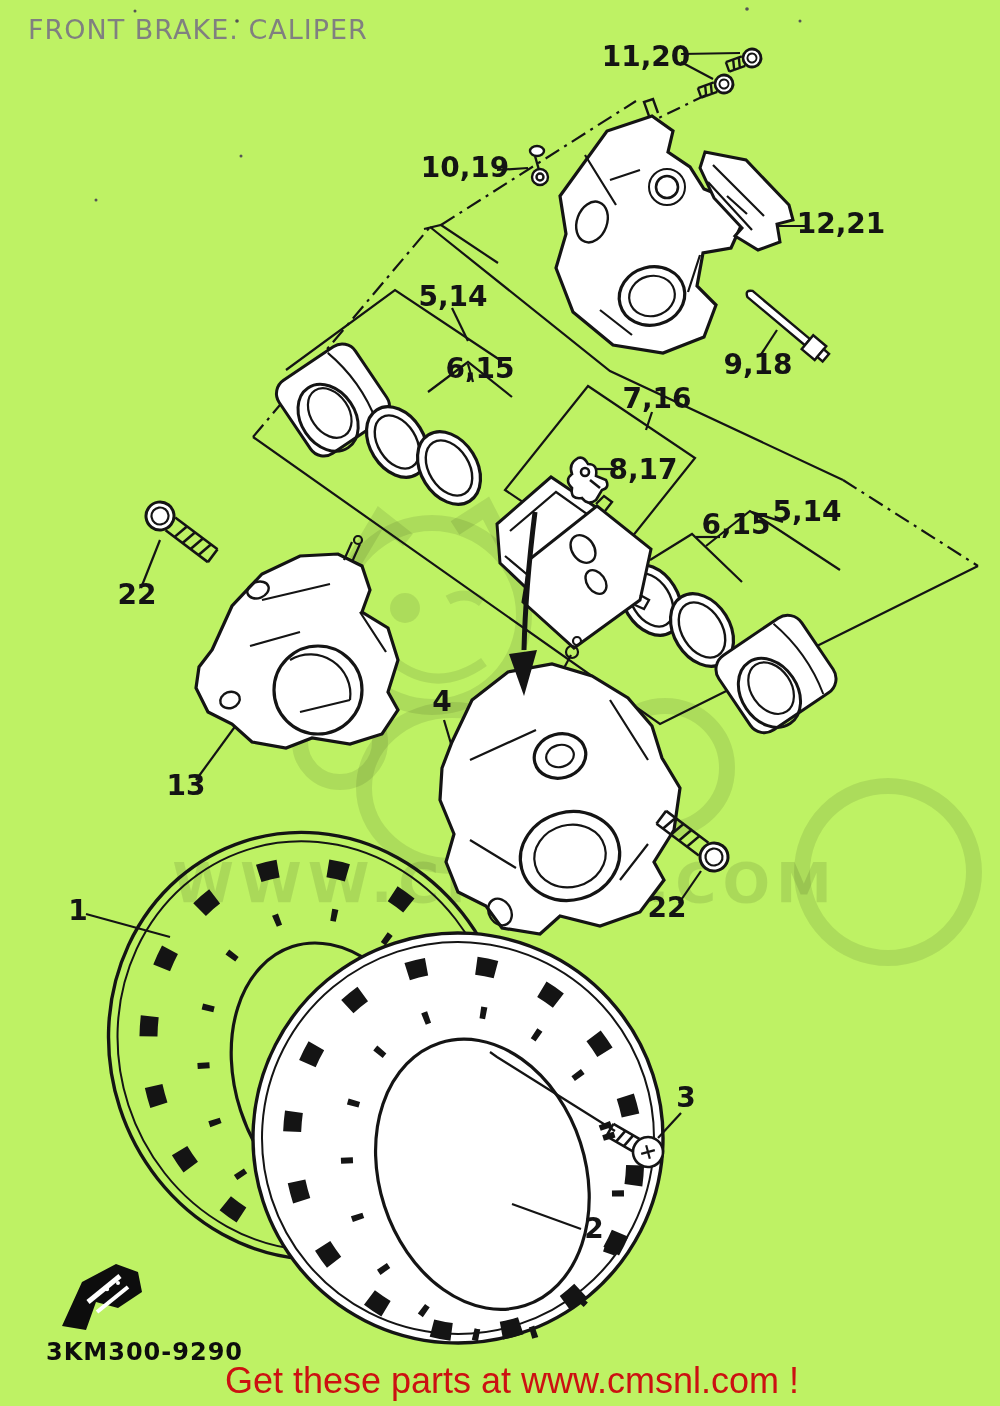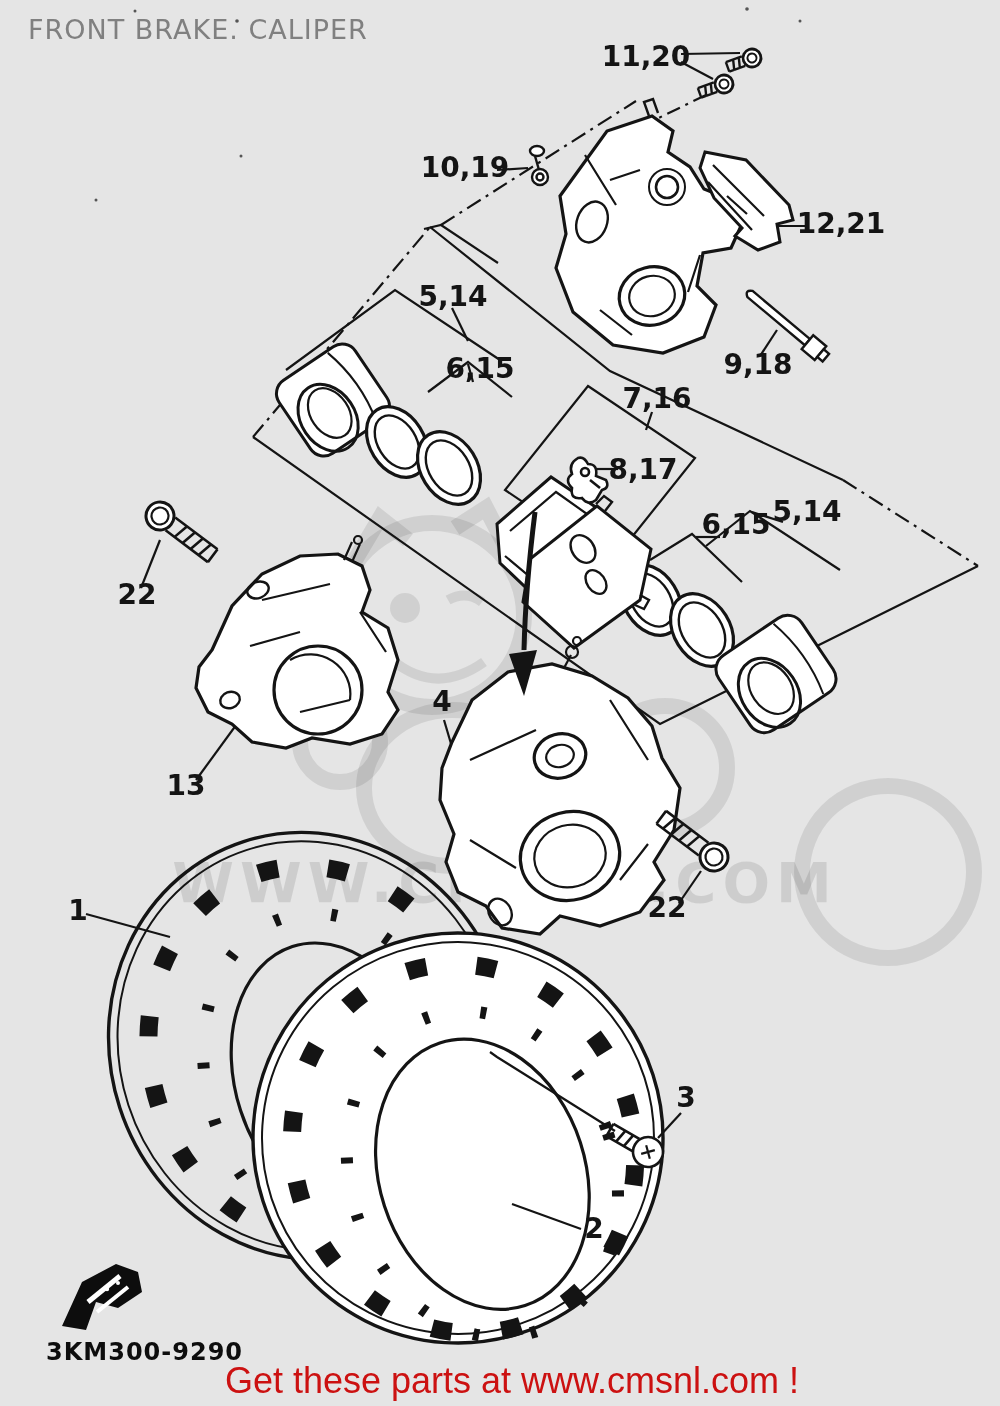--- a/index.html
+++ b/index.html
@@ -1,16 +1,16 @@
 <!DOCTYPE html>
 <html><head>
 <meta charset="utf-8">
 <style>
   html,body{margin:0;padding:0;background:#fff;}
-  .stage{position:relative;width:1000px;height:1406px;background:#e5e5e5;overflow:hidden;
+  .stage{position:relative;width:1000px;height:1406px;background:#bef264;overflow:hidden;
          font-family:"DejaVu Sans", sans-serif;}
   .page-title{position:absolute;left:28px;top:14px;font-size:27px;color:#808080;
               letter-spacing:1px;font-family:"DejaVu Sans", sans-serif;}
   .part-code{position:absolute;left:46px;top:1338px;font-size:24px;font-weight:bold;
              color:#0d0d0d;letter-spacing:1px;text-align:right;}
   .footer{position:absolute;left:0;top:1360px;width:100%;text-align:center;
           font-size:36px;color:#cc1111;font-family:"Liberation Sans", sans-serif;margin-left:12px;}
   svg{position:absolute;left:0;top:0;}
   svg text.callout{font-family:"DejaVu Sans", sans-serif;font-weight:700;font-size:28px;
                    fill:#141414;text-anchor:middle;}

